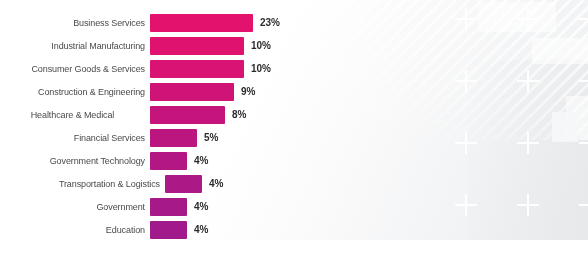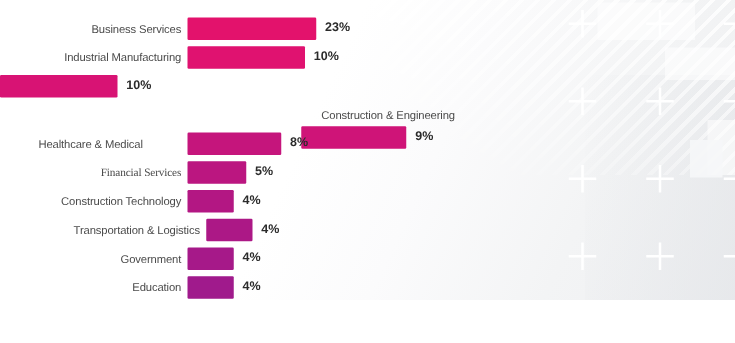--- a/index.html
+++ b/index.html
@@ -164,48 +164,49 @@
         </div>
       </div>
       <div class="row" style="top: 37px;">
         <div class="row-label" style="color: rgb(74, 74, 74);">Industrial Manufacturing</div>
         <div class="bar-wrap">
           <div class="bar" style="width: 94px; background: rgb(224, 18, 112);"></div>
           <div class="bar-value" style="color: rgb(43, 43, 43);">10%</div>
         </div>
       </div>
       <div class="row" style="top: 60px;">
+        <div class="row-label" style="color: rgb(74, 74, 74);">Consumer Goods &amp; Services</div>
         <div class="bar-wrap">
           <div class="bar" style="width: 94px; background: rgb(216, 19, 116);"></div>
           <div class="bar-value" style="color: rgb(43, 43, 43);">10%</div>
         </div>
       </div>
-      <div class="row" style="top: 83px; flex-direction: column;">
+      <div class="row" style="top: 83px;">
         <div class="row-label" style="color: rgb(74, 74, 74);">Construction &amp; Engineering</div>
         <div class="bar-wrap">
           <div class="bar" style="width: 84px; background: rgb(207, 20, 120);"></div>
           <div class="bar-value" style="color: rgb(43, 43, 43);">9%</div>
         </div>
       </div>
       <div class="row" style="top: 106px;">
         <div class="row-label" style="color: rgb(74, 74, 74); text-align: center;">Healthcare &amp; Medical</div>
         <div class="bar-wrap">
           <div class="bar" style="width: 75px; background: rgb(197, 21, 124);"></div>
           <div class="bar-value" style="color: rgb(43, 43, 43);">8%</div>
         </div>
       </div>
       <div class="row" style="top: 129px;">
-        <div class="row-label" style="color: rgb(74, 74, 74); font-family: Liberation Serif, serif;">Financial Services</div>
+        <div class="row-label" style="color: rgb(74, 74, 74);">Financial Services</div>
         <div class="bar-wrap">
           <div class="bar" style="width: 47px; background: rgb(187, 22, 128);"></div>
           <div class="bar-value" style="color: rgb(43, 43, 43);">5%</div>
         </div>
       </div>
       <div class="row" style="top: 152px;">
-        <div class="row-label" style="color: rgb(74, 74, 74);">Construction Technology</div>
+        <div class="row-label" style="color: rgb(74, 74, 74);">Government Technology</div>
         <div class="bar-wrap">
           <div class="bar" style="width: 37px; background: rgb(179, 23, 131);"></div>
           <div class="bar-value" style="color: rgb(43, 43, 43);">4%</div>
         </div>
       </div>
       <div class="row" style="top: 175px; margin-left: 15px;">
         <div class="row-label" style="color: rgb(74, 74, 74);">Transportation &amp; Logistics</div>
         <div class="bar-wrap">
           <div class="bar" style="width: 37px; background: rgb(172, 24, 134);"></div>
           <div class="bar-value" style="color: rgb(43, 43, 43);">4%</div>

